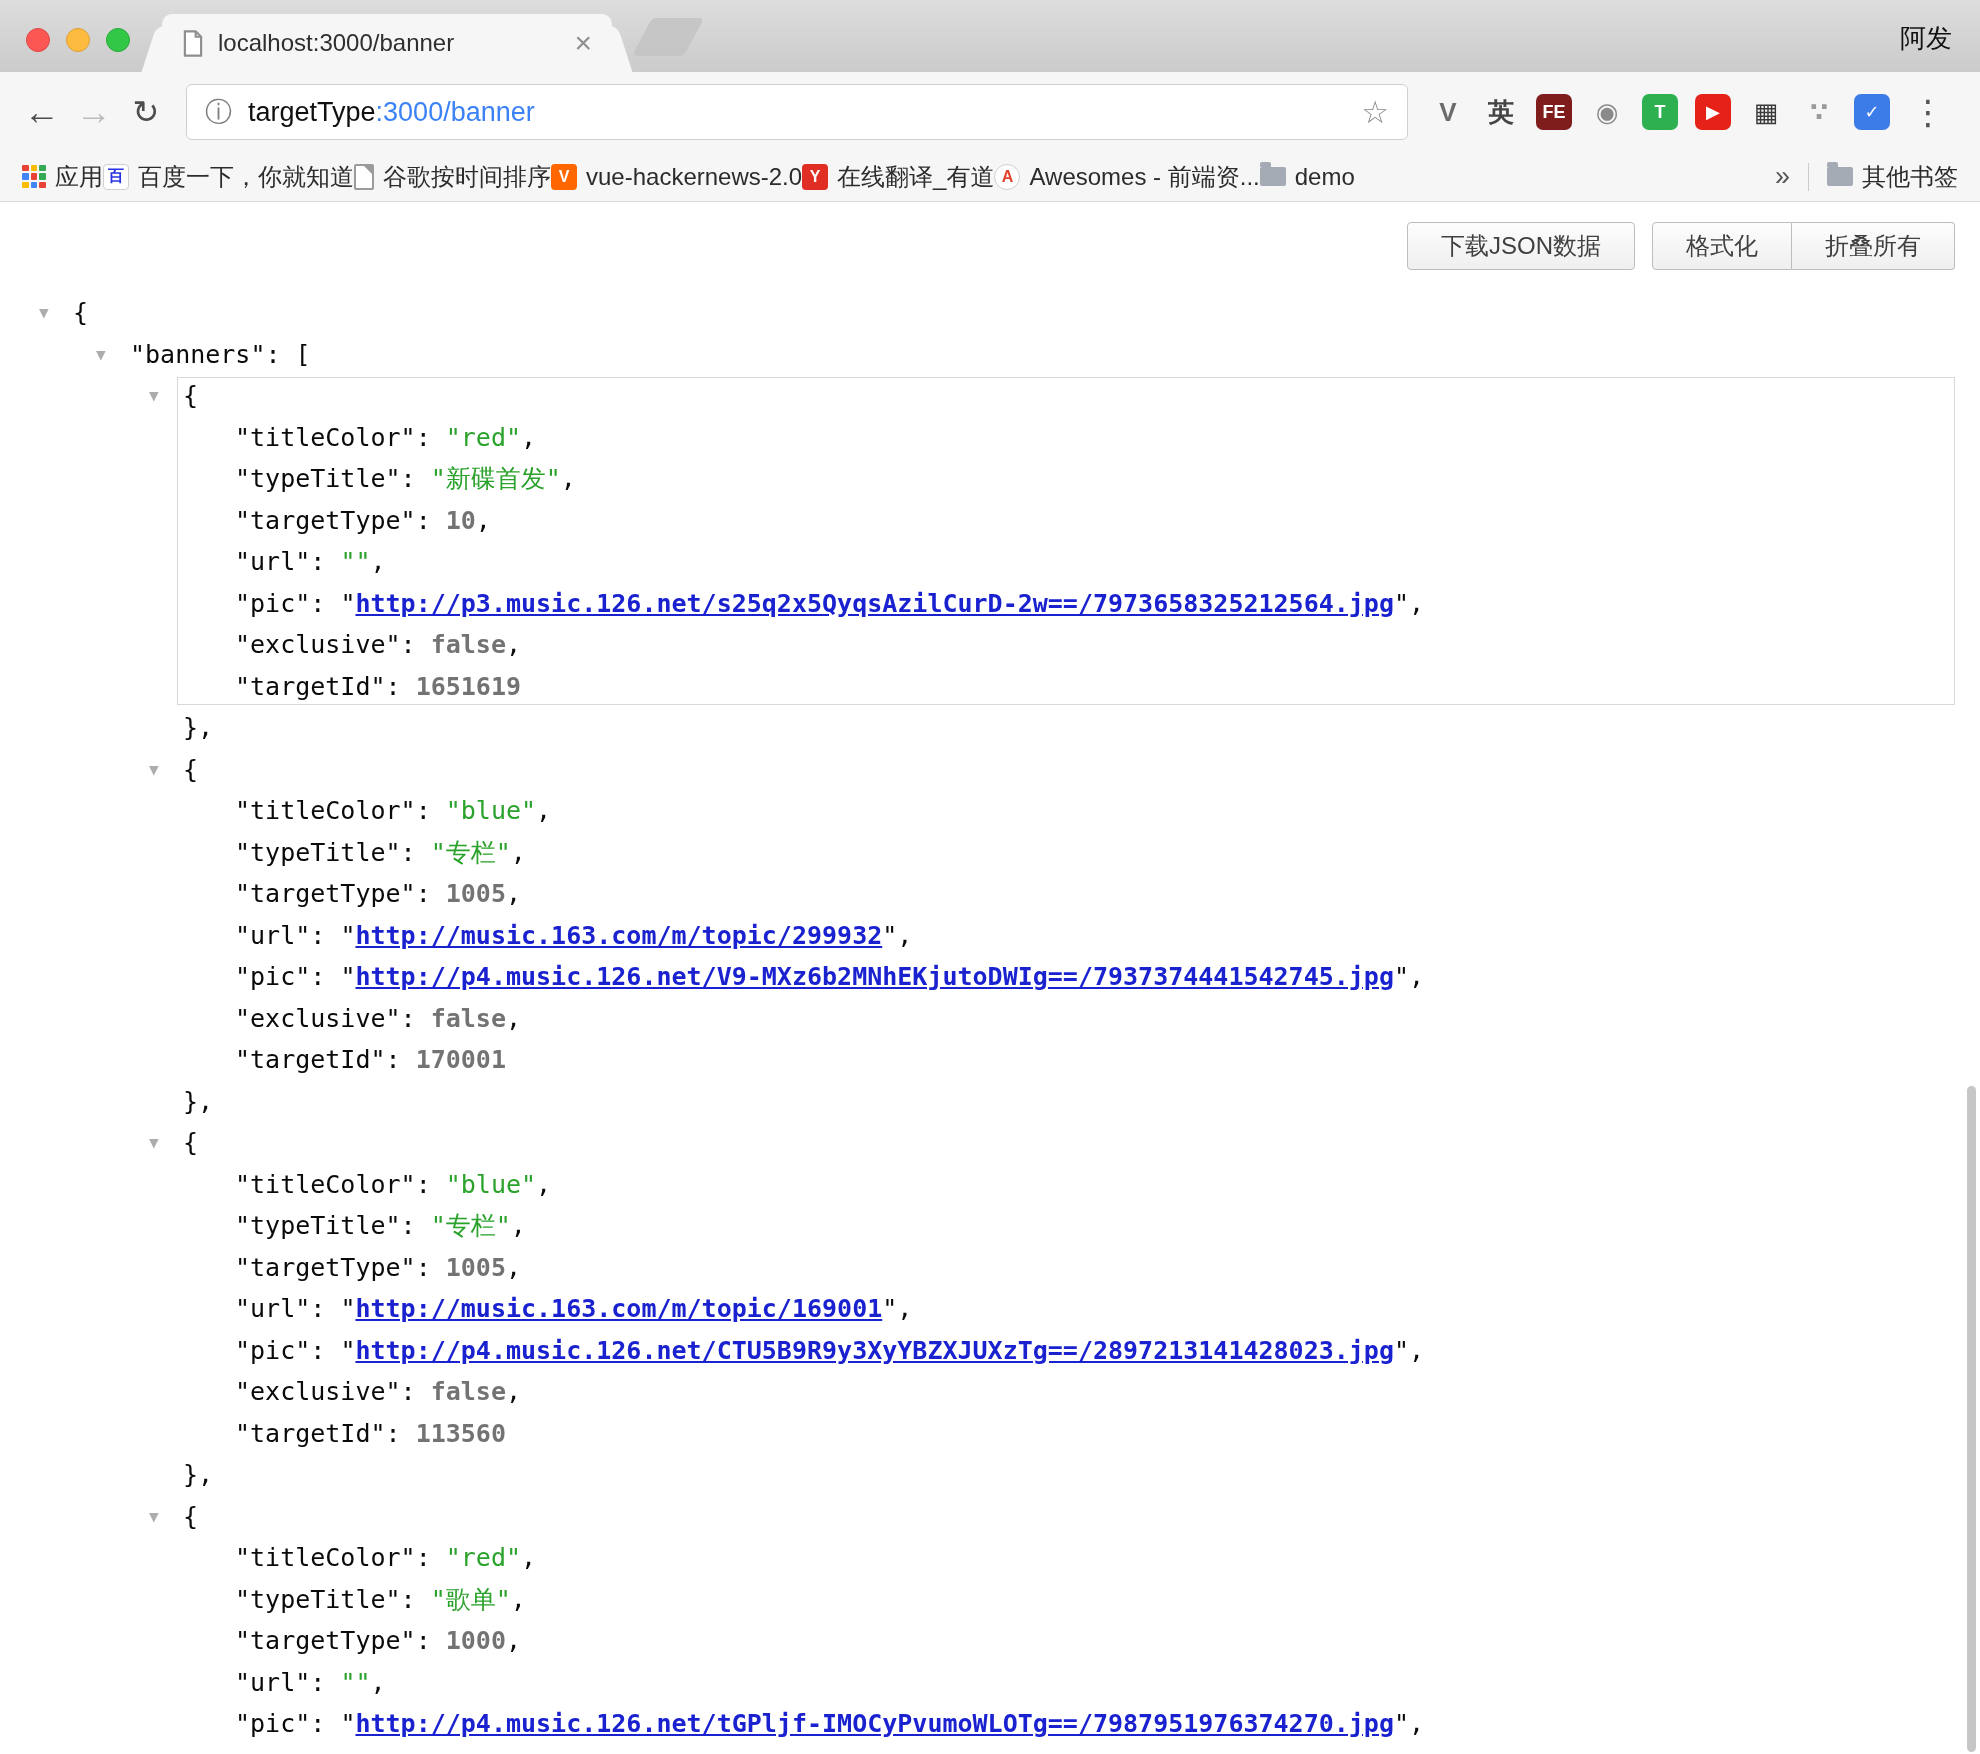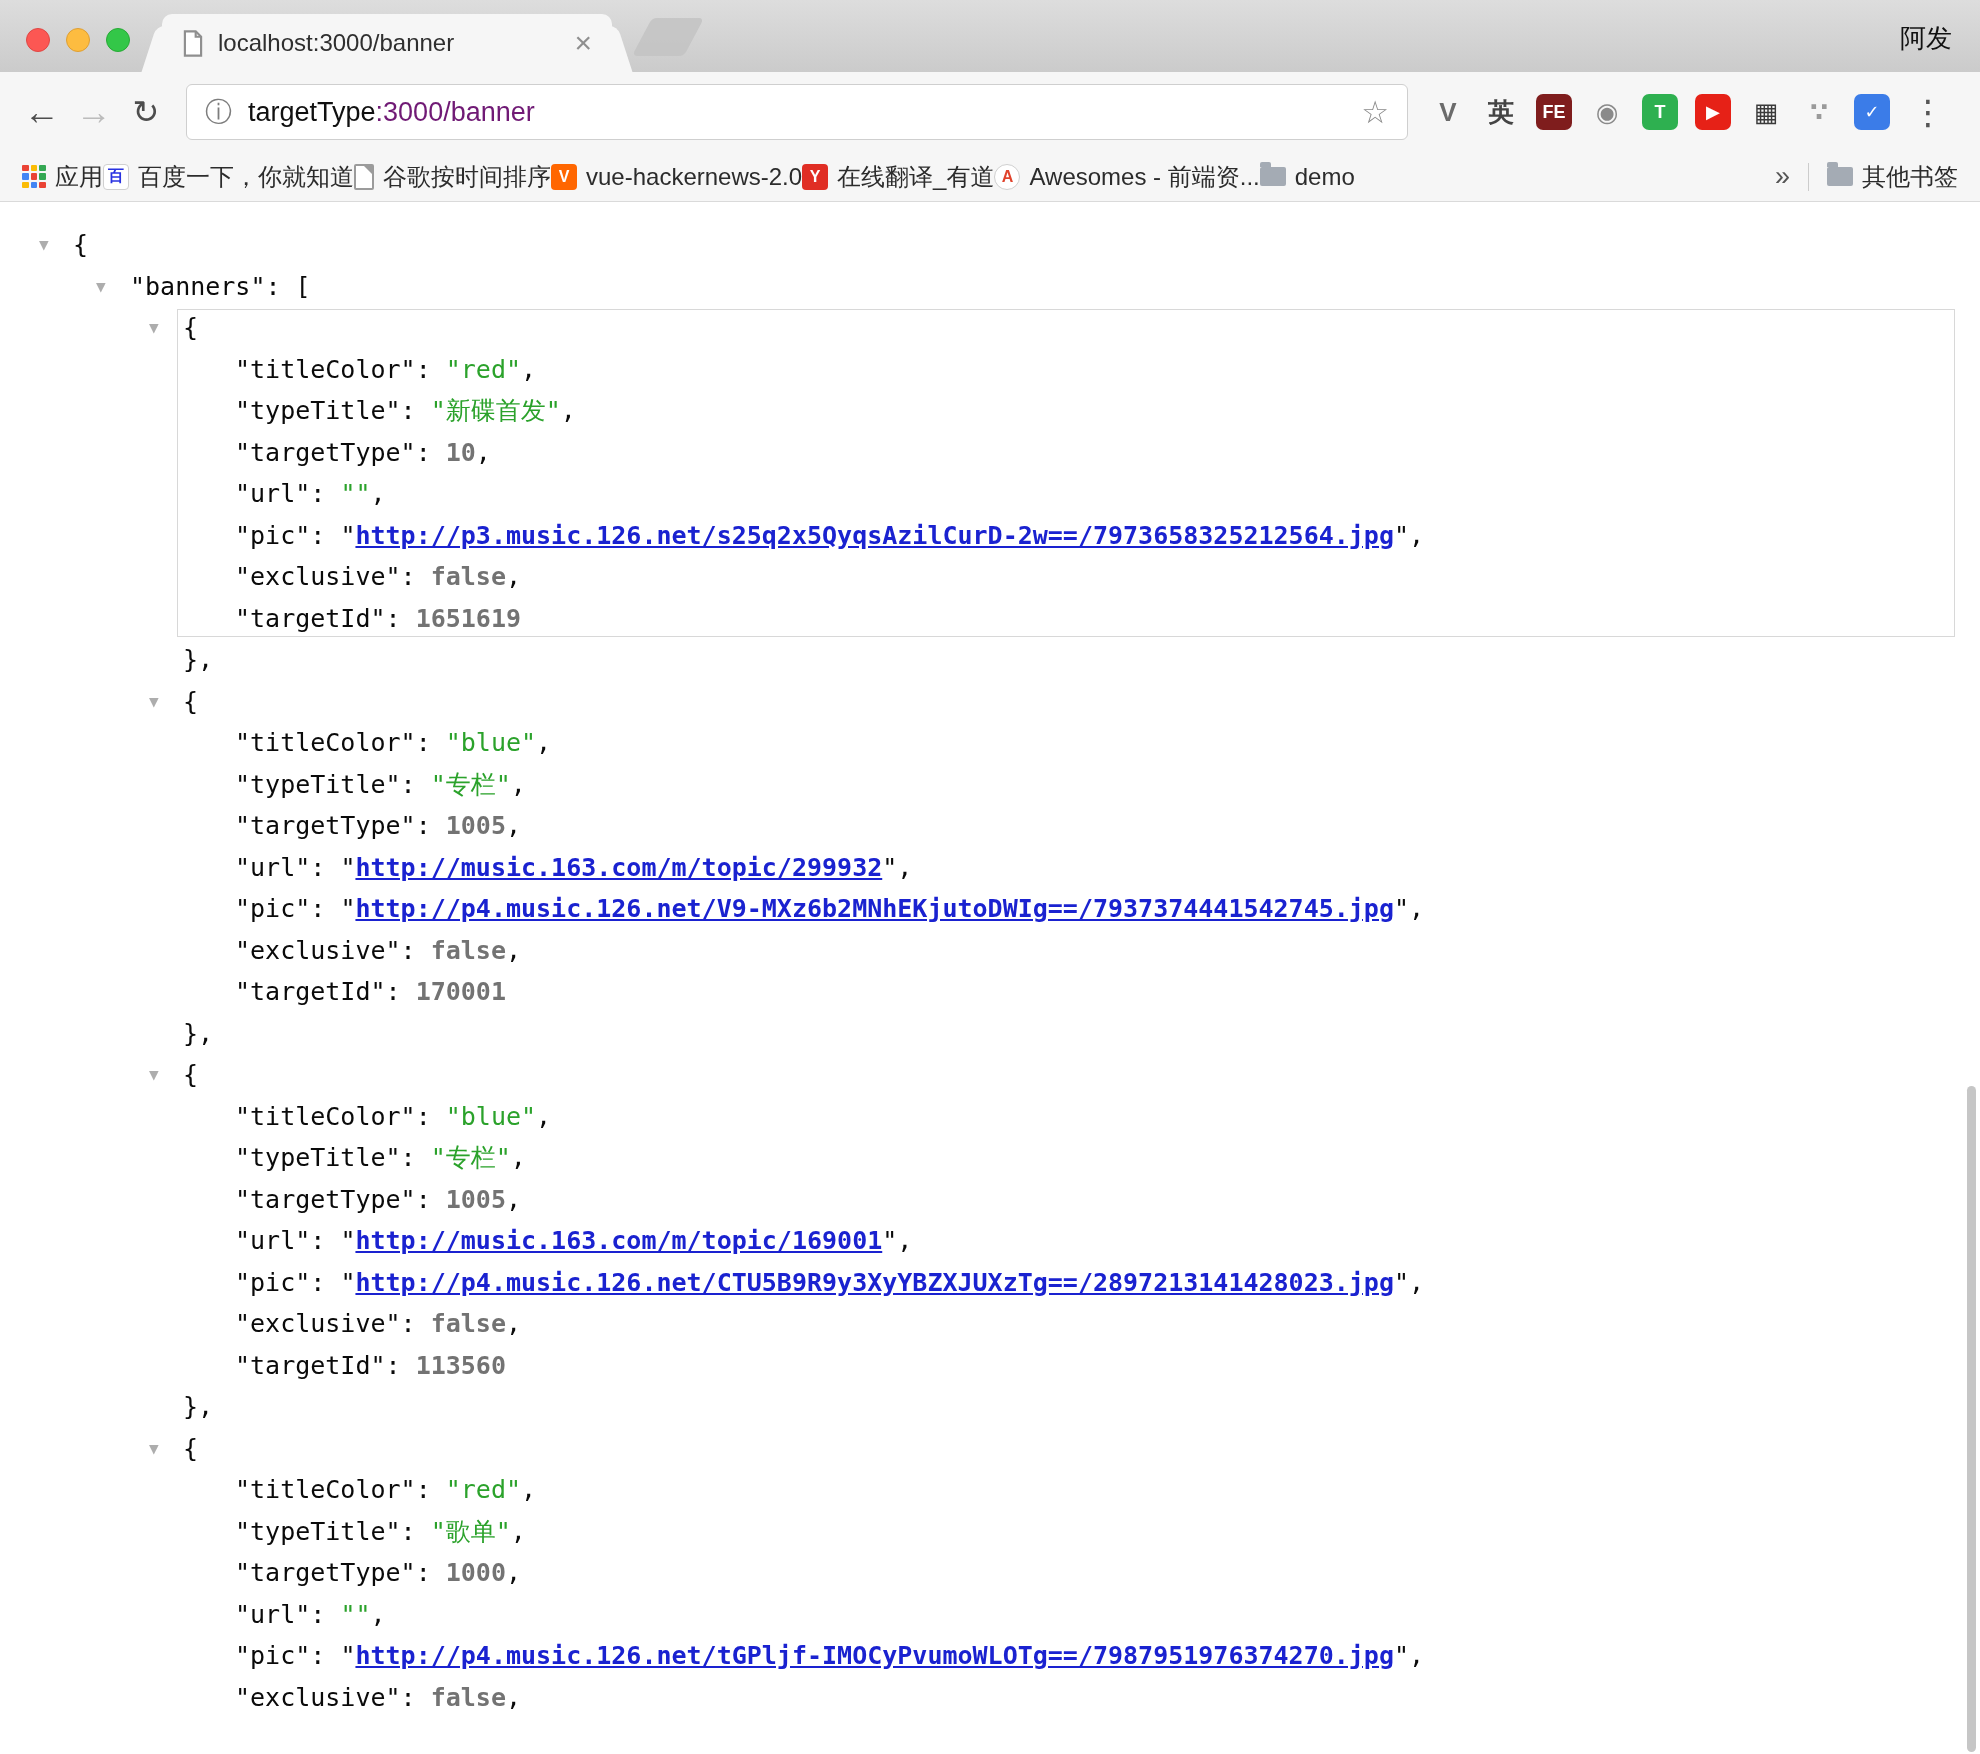--- a/index.html
+++ b/index.html
@@ -32,21 +32,21 @@
   
   .toolbar { height:80px; background:#f6f6f6; display:flex; align-items:center; padding:0 14px 0 16px; position:relative; z-index:1; }
   .nav-btn { width:52px; text-align:center; font-size:36px; color:#4d4d4d; line-height:1; cursor:pointer; }
   .nav-btn.disabled { color:#bcbcbc; }
   .nav-btn.reload { font-size:32px; }
   .urlbar { margin-left:14px; width:1222px; height:56px; background:#fff; border:1px solid #cfcfcf;
     border-radius:6px; display:flex; align-items:center; padding:0 18px; }
   .info-icon { font-size:27px; color:#7d7d7d; }
   .url-text { margin-left:16px; font-size:27px; white-space:nowrap; }
   .url-host { color:#101010; }
-  .url-path { color:#701a75; }
+  .url-path { color:#3b82f6; }
   .star-icon { margin-left:auto; font-size:31px; color:#8a8a8a; }
   .extensions { display:flex; align-items:center; gap:17px; margin-left:22px; }
   .ext-icon { width:36px; height:36px; display:flex; align-items:center; justify-content:center;
     font-weight:bold; font-size:18px; border-radius:7px; cursor:pointer; }
   .ext-plain { font-size:26px; font-weight:bold; }
   .menu-icon { margin-left:18px; width:40px; text-align:center; font-size:34px; color:#565656; }
 
   
   .bookmarks { height:50px; background:#f6f6f6; border-bottom:1px solid #dadada;
     display:flex; align-items:center; padding:0 22px; }
@@ -191,20 +191,27 @@
       <span class="chevron">»</span>
       <span class="vsep"></span>
       <div class="bm-item">
         <span class="bm-ic folder-icon"></span>
         <span class="bm-label">其他书签</span>
       </div>
     </div>
   </div>
 
   <div class="content">
+    <div class="actions">
+      <button class="btn">下载JSON数据</button>
+      <div class="btn-group">
+        <button class="btn">格式化</button>
+        <button class="btn">折叠所有</button>
+      </div>
+    </div>
     <div class="json-tree">
         <div class="jline" style="padding-left: 73px;"><span class="tri" style="left: 39px;">▼</span><span class="tok-punc">{</span></div>
         <div class="jline" style="padding-left: 130px;"><span class="tri" style="left: 96px;">▼</span><span class="tok-key">"banners"</span><span class="tok-punc">: [</span></div>
         <div class="obj-box">
           <div class="hl-border"></div>
           <div class="jline" style="padding-left: 183px;"><span class="tri" style="left: 149px;">▼</span><span class="tok-punc">{</span></div>
           <div class="jline" style="padding-left: 235px;"><span class="tok-key">"titleColor"</span><span class="tok-punc">: </span><span class="tok-str">"red"</span><span class="tok-punc">,</span></div>
           <div class="jline" style="padding-left: 235px;"><span class="tok-key">"typeTitle"</span><span class="tok-punc">: </span><span class="tok-str">"新碟首发"</span><span class="tok-punc">,</span></div>
           <div class="jline" style="padding-left: 235px;"><span class="tok-key">"targetType"</span><span class="tok-punc">: </span><span class="tok-num">10</span><span class="tok-punc">,</span></div>
           <div class="jline" style="padding-left: 235px;"><span class="tok-key">"url"</span><span class="tok-punc">: </span><span class="tok-str">""</span><span class="tok-punc">,</span></div>

